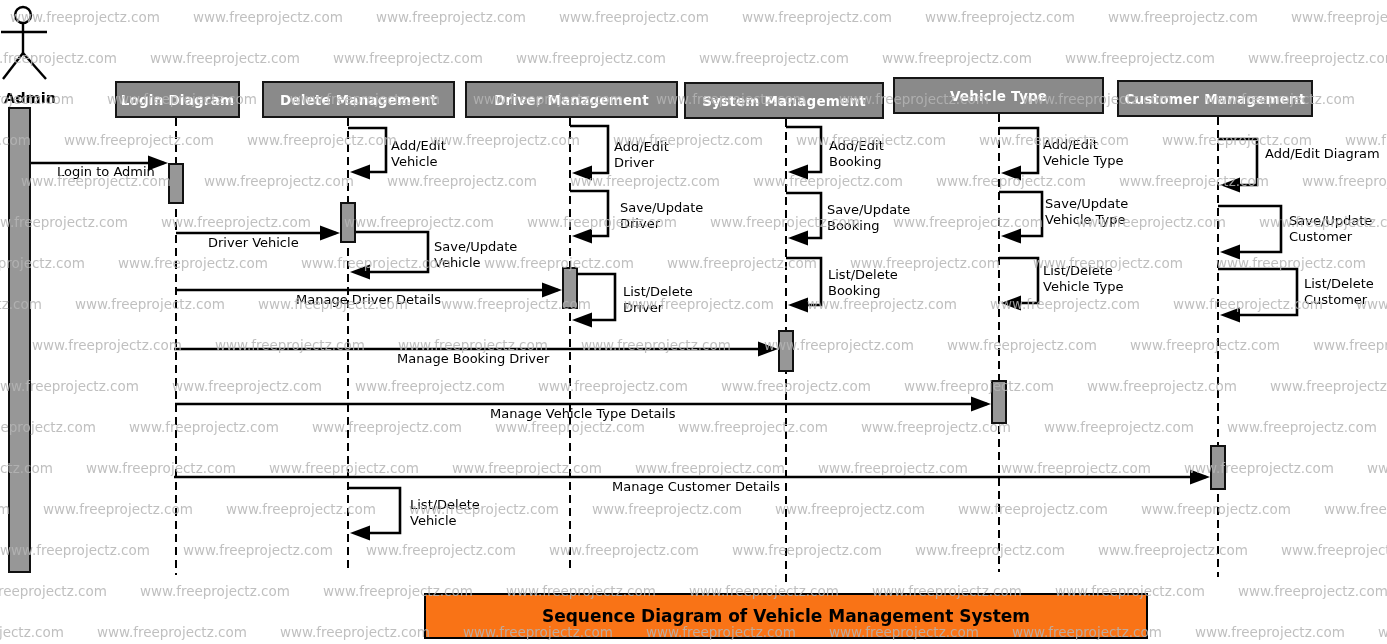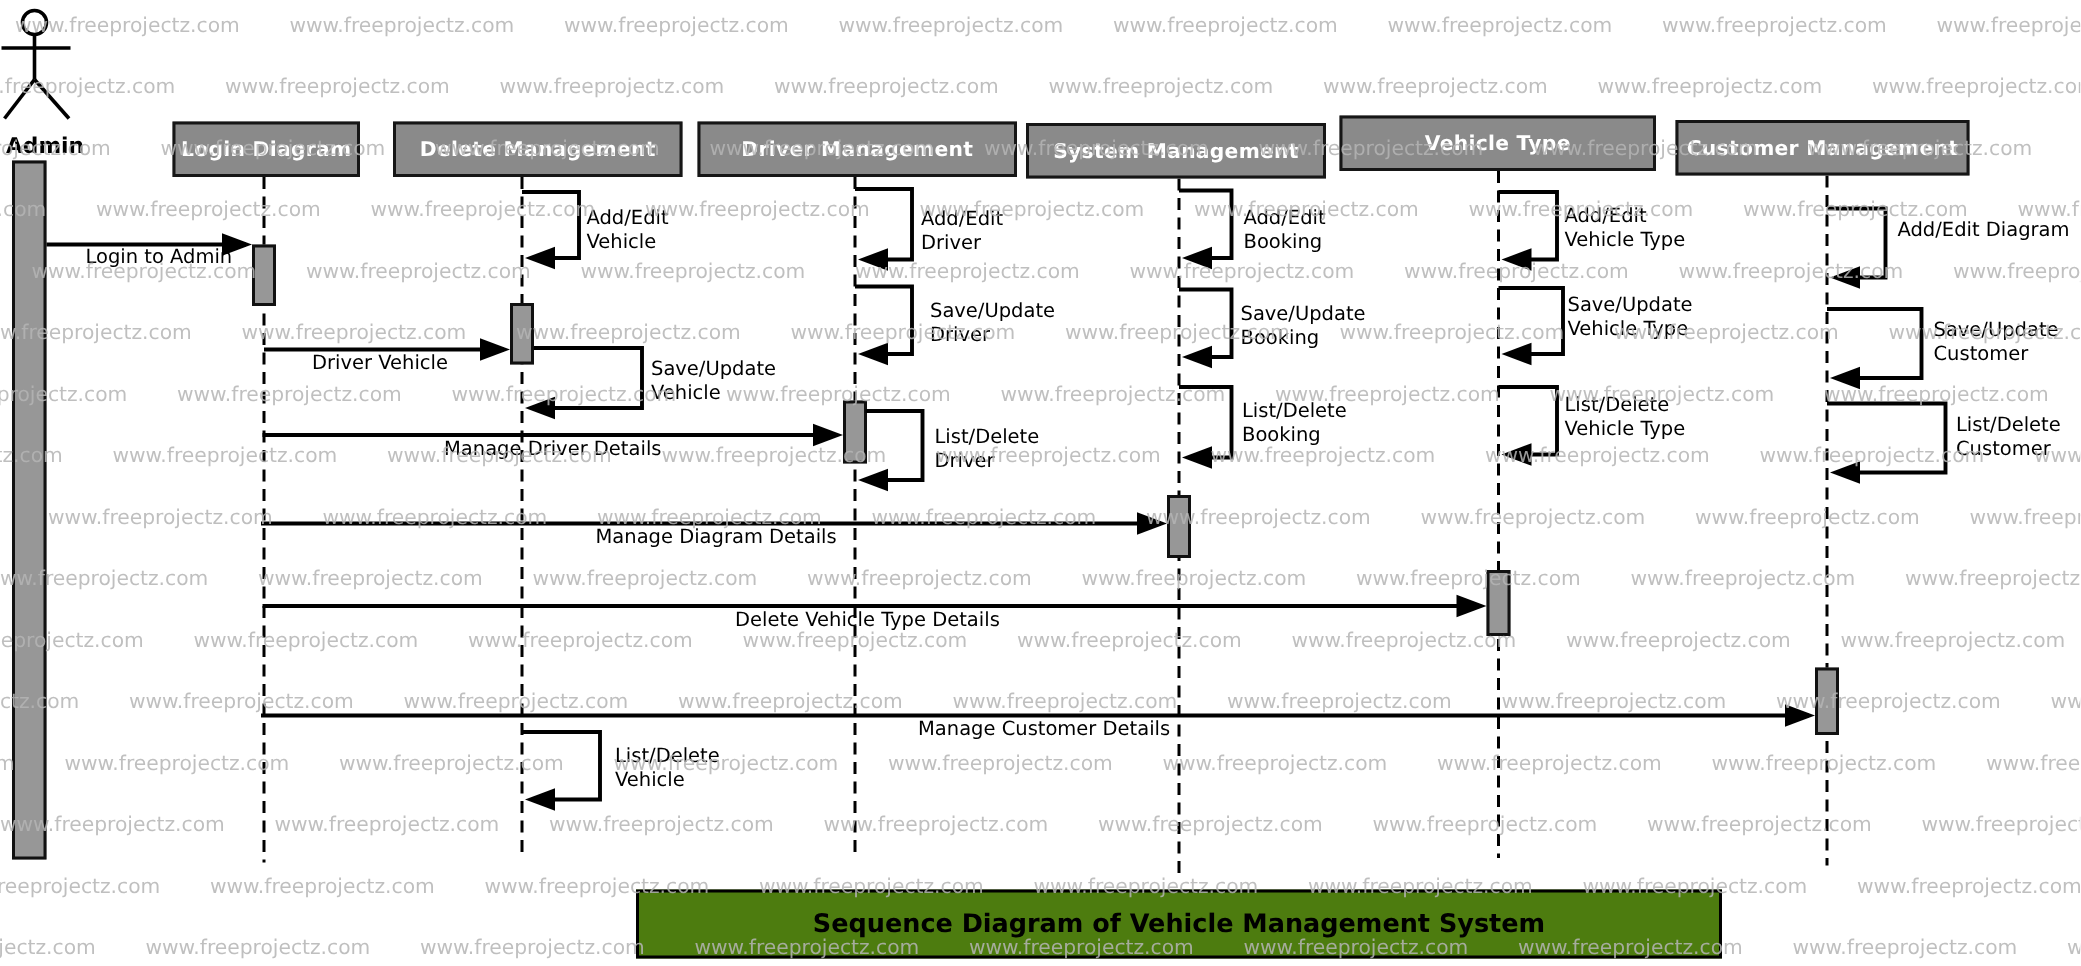--- a/index.html
+++ b/index.html
@@ -17,21 +17,21 @@
     position:absolute;box-sizing:border-box;background:#979797;border:2px solid #111111;
   }
   .lbl{
     position:absolute;font-size:13px;line-height:16px;color:#000000;white-space:nowrap;
   }
   .actor-label{
     position:absolute;left:4px;top:90px;font-size:14.5px;font-weight:bold;color:#000000;
   }
   .titlebox{
     position:absolute;left:424px;top:593px;width:724px;height:46px;box-sizing:border-box;
-    background:#4d7c0f;border:2px solid #000000;
+    background:#f97316;border:2px solid #000000;
     display:flex;align-items:center;justify-content:center;
     font-size:17px;font-weight:bold;color:#000000;white-space:nowrap;
   }
   #wm-layer{position:absolute;left:0;top:0;width:100%;height:100%;pointer-events:none;}
   .wm{
     position:absolute;color:#b5b5b5;font-size:13.5px;white-space:nowrap;opacity:.85;
   }
 </style>
 </head>
 <body>
@@ -150,22 +150,22 @@
       </g>
       <g>
         <polyline points="1218,269 1297,269 1297,315 1236,315" fill="none" stroke="#000000" stroke-width="2.6"></polyline>
         <polygon points="1220,315 1240,307.5 1240,322.5" fill="#000000"></polygon>
       </g>
     </svg>
   <div id="labels">
       <div class="lbl" style="left: 57px; top: 164px;">Login to Admin</div>
       <div class="lbl" style="left: 208px; top: 235px;">Driver Vehicle</div>
       <div class="lbl" style="left: 296px; top: 292px;">Manage Driver Details</div>
-      <div class="lbl" style="left: 397px; top: 351px;">Manage Diagram Details</div>
-      <div class="lbl" style="left: 490px; top: 406px;">Delete Vehicle Type Details</div>
+      <div class="lbl" style="left: 397px; top: 351px;">Manage Booking Driver</div>
+      <div class="lbl" style="left: 490px; top: 406px;">Manage Vehicle Type Details</div>
       <div class="lbl" style="left: 612px; top: 479px;">Manage Customer Details</div>
       <div class="lbl" style="left: 391px; top: 138px;">
         <div>Add/Edit</div>
         <div>Vehicle</div>
       </div>
       <div class="lbl" style="left: 434px; top: 239px;">
         <div>Save/Update</div>
         <div>Vehicle</div>
       </div>
       <div class="lbl" style="left: 410px; top: 497px;">

